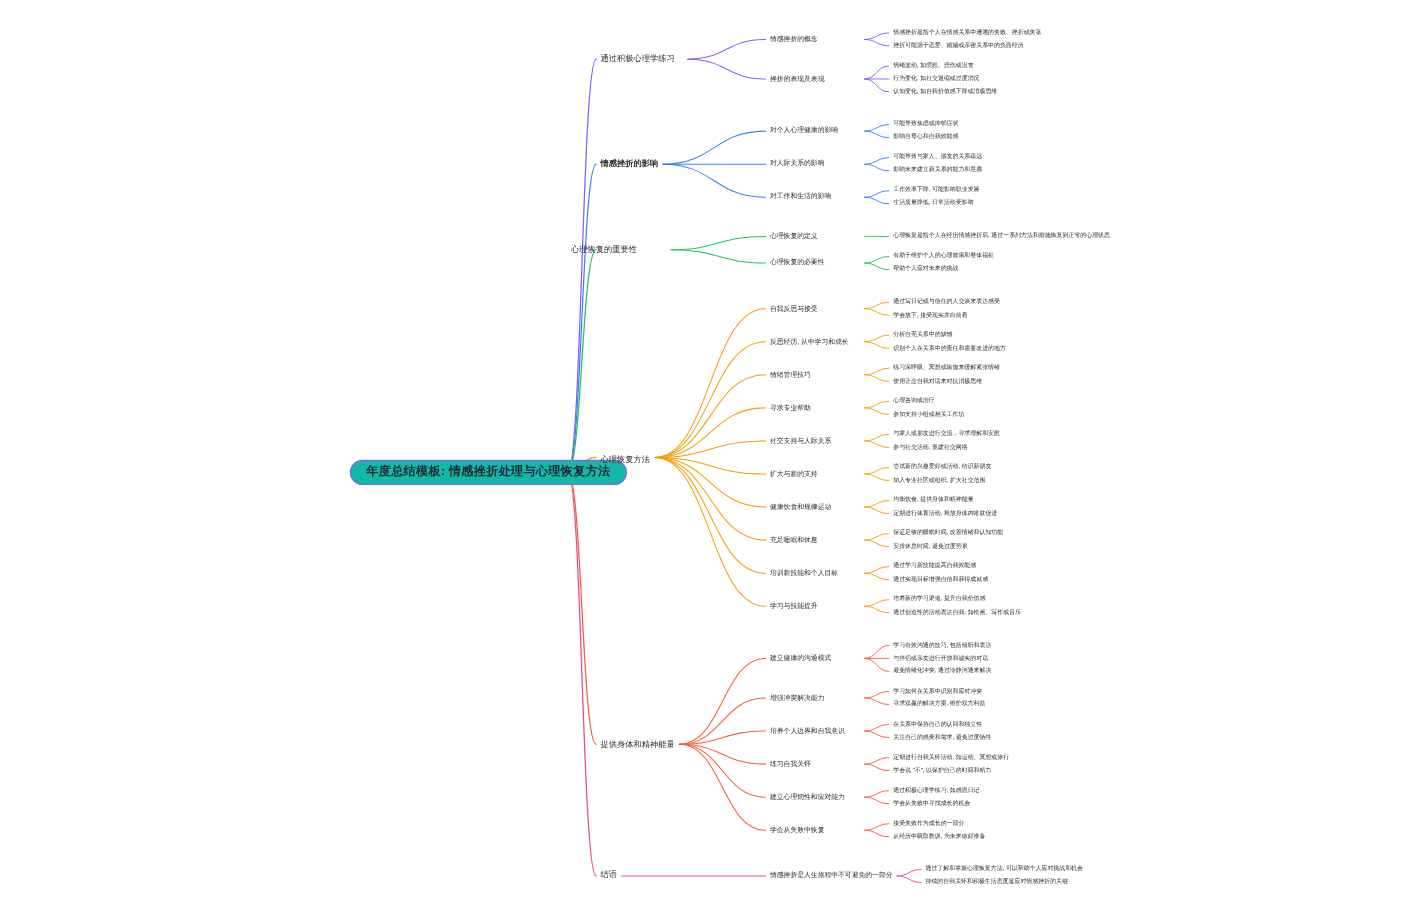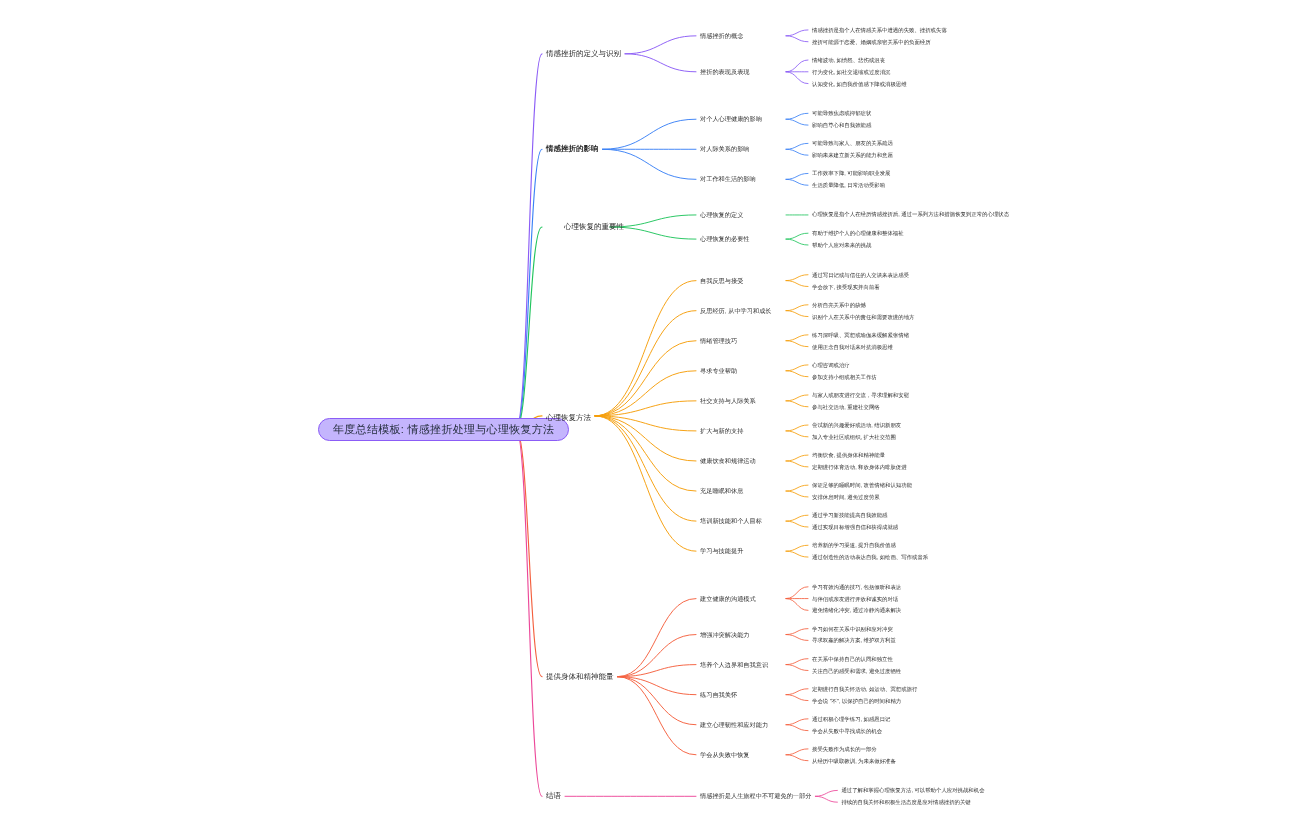--- a/index.html
+++ b/index.html
@@ -12,22 +12,22 @@
   svg#links{position:absolute;left:0;top:0;width:1296px;height:840px;pointer-events:none;}
 
   .node{position:absolute;white-space:nowrap;line-height:1.15;}
 
   
   .root{
     left:318px;top:418px;
     padding:4px 14px;
     border:1.4px solid #8b5cf6;
     border-radius:14px;
-    background:#c4b5fd;
-    font-size:11px;font-weight:normal;color:#1f2937;
+    background:#14b8a6;
+    font-size:11px;font-weight:bold;color:#1f2937;
     letter-spacing:.3px;
   }
 
   
   .l2{font-size:7.5px;color:#2b2b2b;transform:translateY(-50%);}
   
   .l3{font-size:6.2px;color:#2b2b2b;transform:translateY(-50%);}
   
   .l4{font-size:5.4px;color:#2b2b2b;transform:translateY(-50%);max-width:330px;white-space:normal;}
 
@@ -115,39 +115,39 @@
       <path d="M786,754.784486557955 C797,754.784486557955 797,760.6892904363156 808,760.6892904363156" stroke="#f4603e" stroke-width="0.85" fill="none" stroke-linecap="round"></path>
       <path d="M516,429 C529,429 529,796.297047157338 542,796.297047157338" stroke="#ec4899" stroke-width="1.15" fill="none" stroke-linecap="round"></path>
       <path d="M565,796.297047157338 C630.5,796.297047157338 630.5,796.297047157338 696,796.297047157338" stroke="#ec4899" stroke-width="0.95" fill="none" stroke-linecap="round"></path>
       <path d="M815.375,796.297047157338 C826.375,796.297047157338 826.375,790.3922432789775 837.375,790.3922432789775" stroke="#ec4899" stroke-width="0.85" fill="none" stroke-linecap="round"></path>
       <path d="M815.375,796.297047157338 C826.375,796.297047157338 826.375,802.2018510356985 837.375,802.2018510356985" stroke="#ec4899" stroke-width="0.85" fill="none" stroke-linecap="round"></path>
     </svg>
   <div id="nodes">
     <div class="node root">
       <span>年度总结模板: 情感挫折处理与心理恢复方法</span>
     </div>
-  <div class="node l2" style="left: 546px; top: 53.8127px;"><span>情感挫折的定义与识别</span></div>
+  <div class="node l2" style="left: 546px; top: 53.8127px;"><span>通过积极心理学练习</span></div>
       <div class="node l3" style="left: 700px; top: 35.8299px;"><span>情感挫折的概念</span></div>
       <div class="node l4" style="left: 812px; top: 29.9251px;"><span>情感挫折是指个人在情感关系中遭遇的失败、挫折或失落</span></div>
       <div class="node l4" style="left: 812px; top: 41.7347px;"><span>挫折可能源于恋爱、婚姻或亲密关系中的负面经历</span></div>
       <div class="node l3" style="left: 700px; top: 71.7955px;"><span>挫折的表现及表现</span></div>
       <div class="node l4" style="left: 812px; top: 59.9859px;"><span>情绪波动, 如愤怒、悲伤或沮丧</span></div>
       <div class="node l4" style="left: 812px; top: 71.7955px;"><span>行为变化, 如社交退缩或过度消沉</span></div>
       <div class="node l4" style="left: 812px; top: 83.6051px;"><span>认知变化, 如自我价值感下降或消极思维</span></div>
       <div class="node l2" style="left: 546px; top: 149.274px; font-weight: bold;"><span>情感挫折的影响</span></div>
       <div class="node l3" style="left: 700px; top: 119.213px;"><span>对个人心理健康的影响</span></div>
       <div class="node l4" style="left: 812px; top: 113.308px;"><span>可能导致焦虑或抑郁症状</span></div>
       <div class="node l4" style="left: 812px; top: 125.118px;"><span>影响自尊心和自我效能感</span></div>
       <div class="node l3" style="left: 700px; top: 149.274px;"><span>对人际关系的影响</span></div>
       <div class="node l4" style="left: 812px; top: 143.369px;"><span>可能导致与家人、朋友的关系疏远</span></div>
       <div class="node l4" style="left: 812px; top: 155.178px;"><span>影响未来建立新关系的能力和意愿</span></div>
       <div class="node l3" style="left: 700px; top: 179.335px;"><span>对工作和生活的影响</span></div>
       <div class="node l4" style="left: 812px; top: 173.43px;"><span>工作效率下降, 可能影响职业发展</span></div>
       <div class="node l4" style="left: 812px; top: 185.239px;"><span>生活质量降低, 日常活动受影响</span></div>
-      <div class="node l2" style="left: 564px; top: 227.02px;"><span>心理恢复的重要性</span></div>
+      <div class="node l2" style="left: 519px; top: 227.02px;"><span>心理恢复的重要性</span></div>
       <div class="node l3" style="left: 700px; top: 214.942px;"><span>心理恢复的定义</span></div>
       <div class="node l4 wrap" style="left: 812px; top: 214.942px; width: 300px;"><span>心理恢复是指个人在经历情感挫折后, 通过一系列方法和措施恢复到正常的心理状态</span></div>
       <div class="node l3" style="left: 700px; top: 239.098px;"><span>心理恢复的必要性</span></div>
       <div class="node l4" style="left: 812px; top: 233.193px;"><span>有助于维护个人的心理健康和整体福祉</span></div>
       <div class="node l4" style="left: 812px; top: 245.003px;"><span>帮助个人应对未来的挑战</span></div>
       <div class="node l2" style="left: 546px; top: 418px;"><span>心理恢复方法</span></div>
       <div class="node l3" style="left: 700px; top: 280.611px;"><span>自我反思与接受</span></div>
       <div class="node l4" style="left: 812px; top: 274.706px;"><span>通过写日记或与信任的人交谈来表达感受</span></div>
       <div class="node l4" style="left: 812px; top: 286.516px;"><span>学会放下, 接受现实并向前看</span></div>
       <div class="node l3" style="left: 700px; top: 310.672px;"><span>反思经历, 从中学习和成长</span></div>

